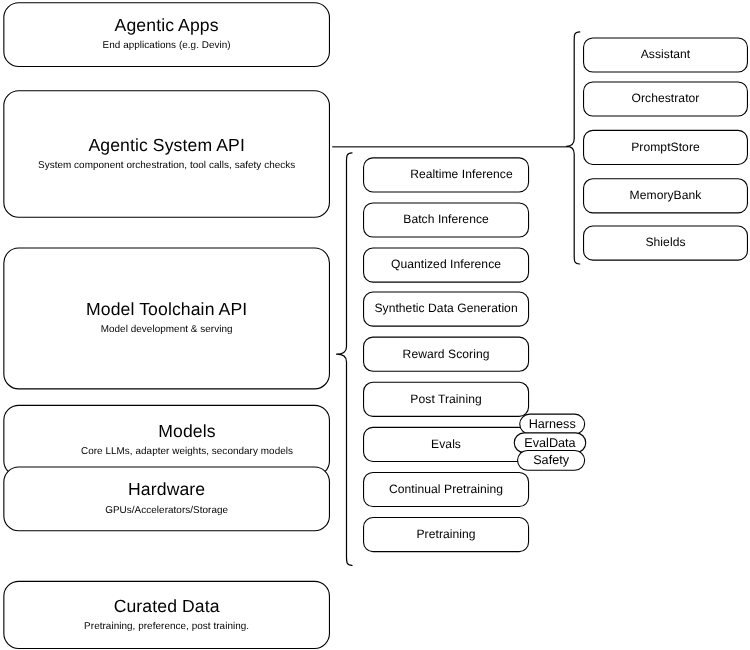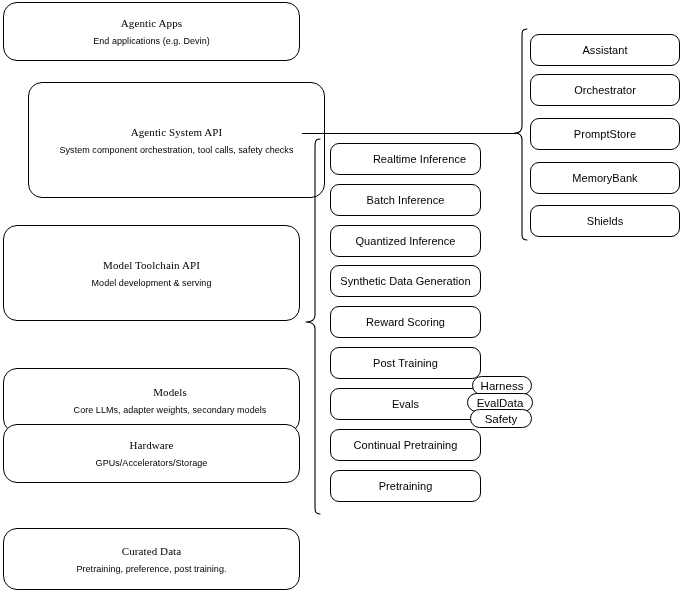--- a/index.html
+++ b/index.html
@@ -36,24 +36,23 @@
   }
 
   
   .layer {
     left: 3px;
     width: 297px;
     border-radius: 14px;
     padding: 4px 10px;
   }
   .layer .title {
-    font-size: 11px;
+    font-size: 16px;
     line-height: 17px;
     letter-spacing: .1px;
-    font-family: Liberation Serif, serif;
   }
   .layer .subtitle {
     font-size: 9px;
     line-height: 13px;
     margin-top: 3px;
     letter-spacing: .05px;
   }
 
   
   .item {
@@ -103,26 +102,26 @@
 </head>
 <body>
 
 <div id="canvas">
 
   <div class="box layer" style="top:2px;height:59px;">
     <div class="title">Agentic Apps</div>
     <div class="subtitle">End applications (e.g. Devin)</div>
   </div>
 
-  <div class="box layer" style="top:82px;height:116px;margin-left:25px;">
+  <div class="box layer" style="top:82px;height:116px;">
     <div class="title">Agentic System API</div>
     <div class="subtitle">System component orchestration, tool calls, safety checks</div>
   </div>
 
-  <div class="box layer" style="top:225px;height:96px;">
+  <div class="box layer" style="top:225px;height:129px;">
     <div class="title">Model Toolchain API</div>
     <div class="subtitle">Model development &amp; serving</div>
   </div>
 
   <div class="box layer" style="top:368px;height:65px;padding-left:47px;">
     <div class="title">Models</div>
     <div class="subtitle">Core LLMs, adapter weights, secondary models</div>
   </div>
 
   <div class="box layer" style="top:424px;height:59px;">

